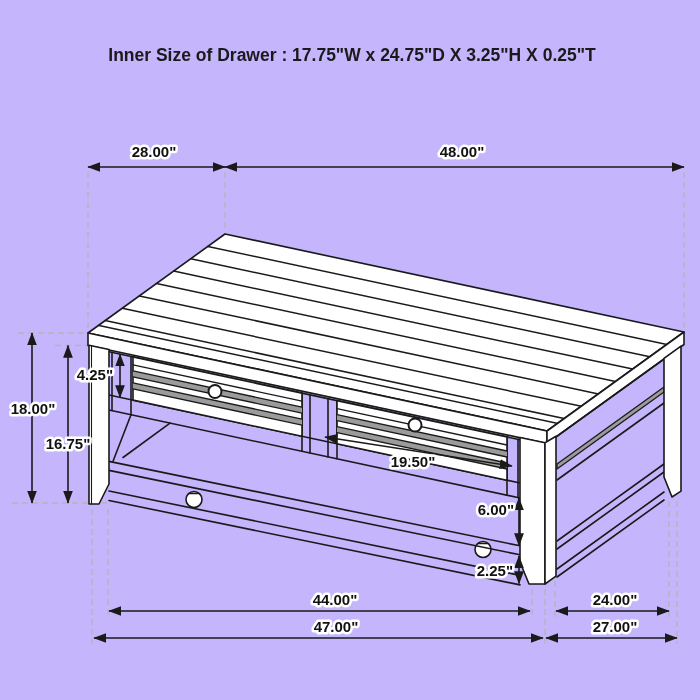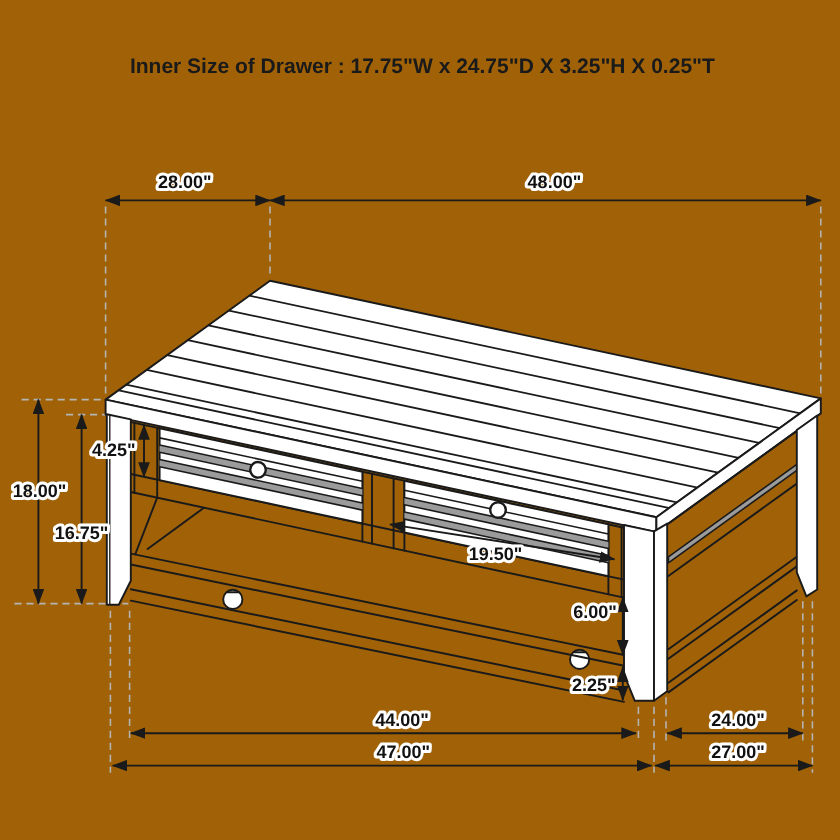--- a/index.html
+++ b/index.html
@@ -1,16 +1,16 @@
 <!DOCTYPE html>
 <html><head>
 <meta charset="utf-8">
 <style>
   html, body { margin: 0; padding: 0; background: #ffffff; }
-  .stage { width: 700px; height: 700px; position: relative; background: #a16207; overflow: hidden; }
+  .stage { width: 700px; height: 700px; position: relative; background: #c4b5fd; overflow: hidden; }
   svg { display: block; }
   .dim-label {
     font-family: "Liberation Sans", sans-serif;
     font-weight: bold;
     font-size: 15px;
     fill: #111111;
     paint-order: stroke;
     stroke: #ffffff;
     stroke-width: 5px;
     stroke-linejoin: round;

